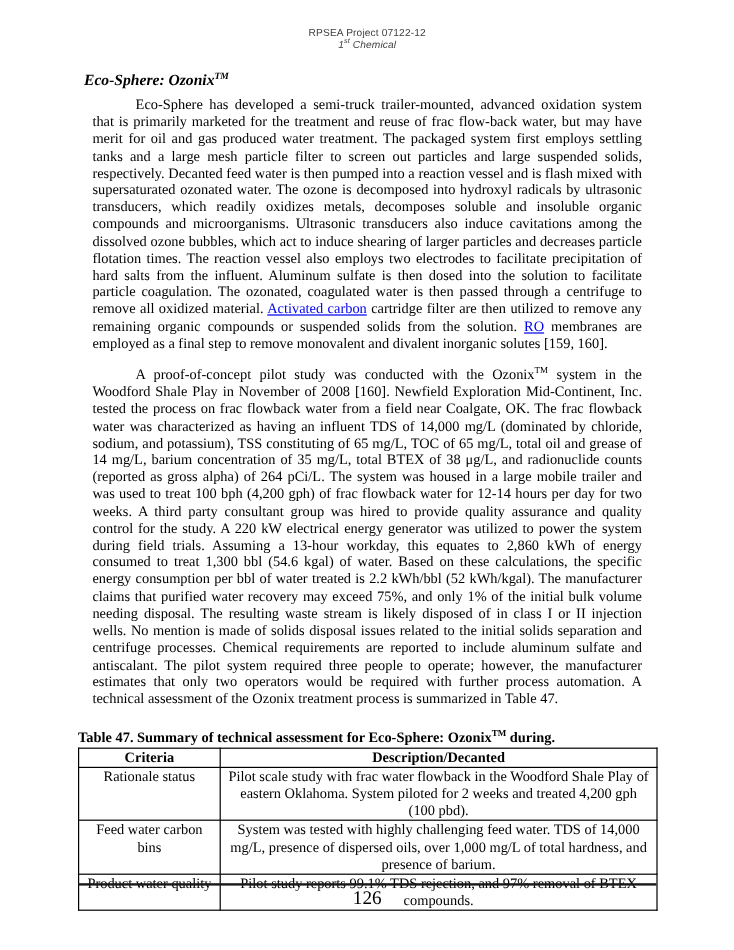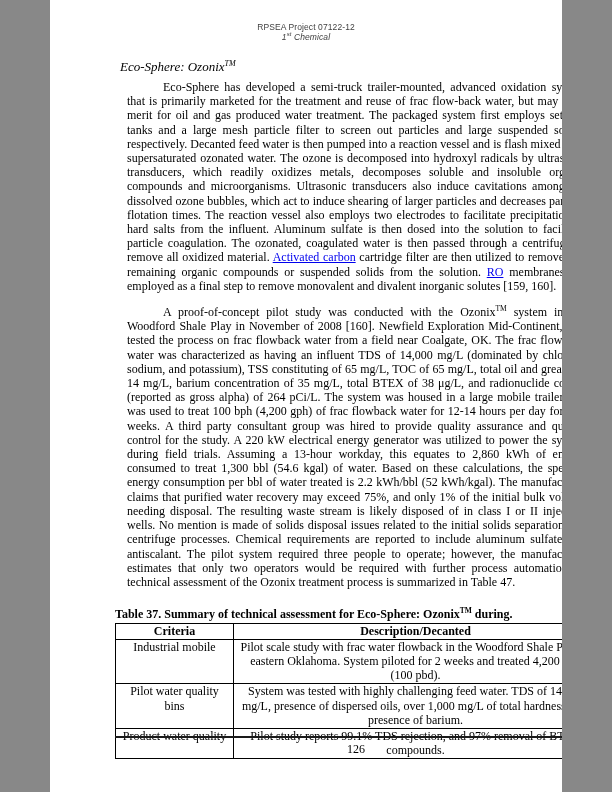--- a/index.html
+++ b/index.html
@@ -1,18 +1,18 @@
 <!DOCTYPE html>
 <html><head>
 <meta charset="utf-8">
 <style>
   html, body { margin: 0; padding: 0; background: #888; }
   .page {
     position: relative;
-    width: 512px;
+    width: 612px;
     height: 792px;
     margin: 0 auto;
     background: #ffffff;
     font-family: "Liberation Serif", serif;
     color: #000000;
     overflow: hidden;
     box-sizing: border-box;
   }
   .doc-header {
     padding-top: 22px;
@@ -25,21 +25,21 @@
   }
   .doc-header .it { font-style: italic; }
   .doc-header sup { font-size: 6px; vertical-align: super; line-height: 0; }
   .content {
     margin-left: 65px;
     width: 482px;
   }
   .section-heading {
     margin: 17px 0 0 5px;
     font-size: 13px;
-    font-weight: normal;
+    font-weight: bold;
     font-style: italic;
     line-height: 15px;
   }
   .section-heading sup { font-size: 8px; vertical-align: super; line-height: 0; }
   .body-par {
     margin: 12px;
     font-size: 12px;
     line-height: 14.2px;
     text-align: justify;
     text-indent: 36px;
@@ -76,21 +76,21 @@
   .footer {
     position: absolute;
     left: 65px;
     top: 736px;
     width: 482px;
     border-top: 2px solid #1a1a1a;
     text-align: center;
   }
   .footer .pagenum {
     margin-top: 4px;
-    font-size: 12px;
+    font-size: 16px;
     line-height: 14px;
   }
 </style>
 </head>
 <body>
 
 <div class="page">
 
   <div class="doc-header">
     <div>RPSEA Project 07122-12</div>
@@ -98,40 +98,40 @@
   </div>
 
   <div class="content">
 
     <h2 class="section-heading"><span>Eco-Sphere: Ozonix</span><sup>TM</sup></h2>
 
     <p class="body-par"><span>Eco-Sphere has developed a semi-truck trailer-mounted, advanced oxidation system that is primarily marketed for the treatment and reuse of frac flow-back water, but may have merit for oil and gas produced water treatment. The packaged system first employs settling tanks and a large mesh particle filter to screen out particles and large suspended solids, respectively. Decanted feed water is then pumped into a reaction vessel and is flash mixed with supersaturated ozonated water. The ozone is decomposed into hydroxyl radicals by ultrasonic transducers, which readily oxidizes metals, decomposes soluble and insoluble organic compounds and microorganisms. Ultrasonic transducers also induce cavitations among the dissolved ozone bubbles, which act to induce shearing of larger particles and decreases particle flotation times. The reaction vessel also employs two electrodes to facilitate precipitation of hard salts from the influent. Aluminum sulfate is then dosed into the solution to facilitate particle coagulation. The ozonated, coagulated water is then passed through a centrifuge to remove all oxidized material. </span><a class="doc-link" href="#">Activated carbon</a><span> cartridge filter are then utilized to remove any remaining organic compounds or suspended solids from the solution. </span><a class="doc-link" href="#">RO</a><span> membranes are employed as a final step to remove monovalent and divalent inorganic solutes [159, 160].</span></p>
 
     <p class="body-par"><span>A proof-of-concept pilot study was conducted with the Ozonix</span><sup>TM</sup><span> system in the Woodford Shale Play in November of 2008 [160]. Newfield Exploration Mid-Continent, Inc. tested the process on frac flowback water from a field near Coalgate, OK. The frac flowback water was characterized as having an influent TDS of 14,000 mg/L (dominated by chloride, sodium, and potassium), TSS constituting of 65 mg/L, TOC of 65 mg/L, total oil and grease of 14 mg/L, barium concentration of 35 mg/L, total BTEX of 38 μg/L, and radionuclide counts (reported as gross alpha) of 264 pCi/L. The system was housed in a large mobile trailer and was used to treat 100 bph (4,200 gph) of frac flowback water for 12-14 hours per day for two weeks. A third party consultant group was hired to provide quality assurance and quality control for the study. A 220 kW electrical energy generator was utilized to power the system during field trials. Assuming a 13-hour workday, this equates to 2,860 kWh of energy consumed to treat 1,300 bbl (54.6 kgal) of water. Based on these calculations, the specific energy consumption per bbl of water treated is 2.2 kWh/bbl (52 kWh/kgal). The manufacturer claims that purified water recovery may exceed 75%, and only 1% of the initial bulk volume needing disposal. The resulting waste stream is likely disposed of in class I or II injection wells. No mention is made of solids disposal issues related to the initial solids separation and centrifuge processes. Chemical requirements are reported to include aluminum sulfate and antiscalant. The pilot system required three people to operate; however, the manufacturer estimates that only two operators would be required with further process automation. A technical assessment of the Ozonix treatment process is summarized in Table 47.</span></p>
 
-    <p class="table-caption"><span>Table 37. Summary of technical assessment for Eco-Sphere: Ozonix</span><sup>TM</sup><span> during.</span></p>
+    <p class="table-caption"><span>Table 47. Summary of technical assessment for Eco-Sphere: Ozonix</span><sup>TM</sup><span> during.</span></p>
 
     <table class="assessment">
       <colgroup>
           <col class="c1">
           <col class="c2">
         </colgroup>
       <thead>
         <tr>
           <th>Criteria</th>
           <th>Description/Decanted</th>
         </tr>
       </thead>
       <tbody>
           <tr>
-            <td>Industrial mobile</td>
+            <td>Rationale status</td>
             <td>Pilot scale study with frac water flowback in the Woodford Shale Play of eastern Oklahoma. System piloted for 2 weeks and treated 4,200 gph (100 pbd).</td>
           </tr>
           <tr>
-            <td>Pilot water quality bins</td>
+            <td>Feed water carbon bins</td>
             <td>System was tested with highly challenging feed water. TDS of 14,000 mg/L, presence of dispersed oils, over 1,000 mg/L of total hardness, and presence of barium.</td>
           </tr>
           <tr>
             <td>Product water quality</td>
             <td>Pilot study reports 99.1% TDS rejection, and 97% removal of BTEX compounds.</td>
           </tr>
         </tbody>
     </table>
 
   </div>

